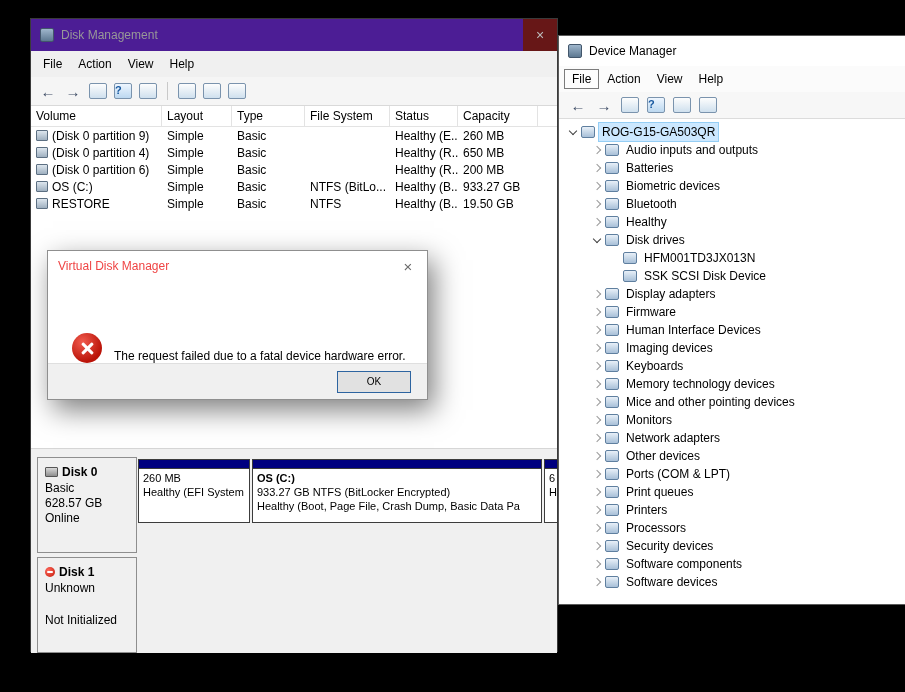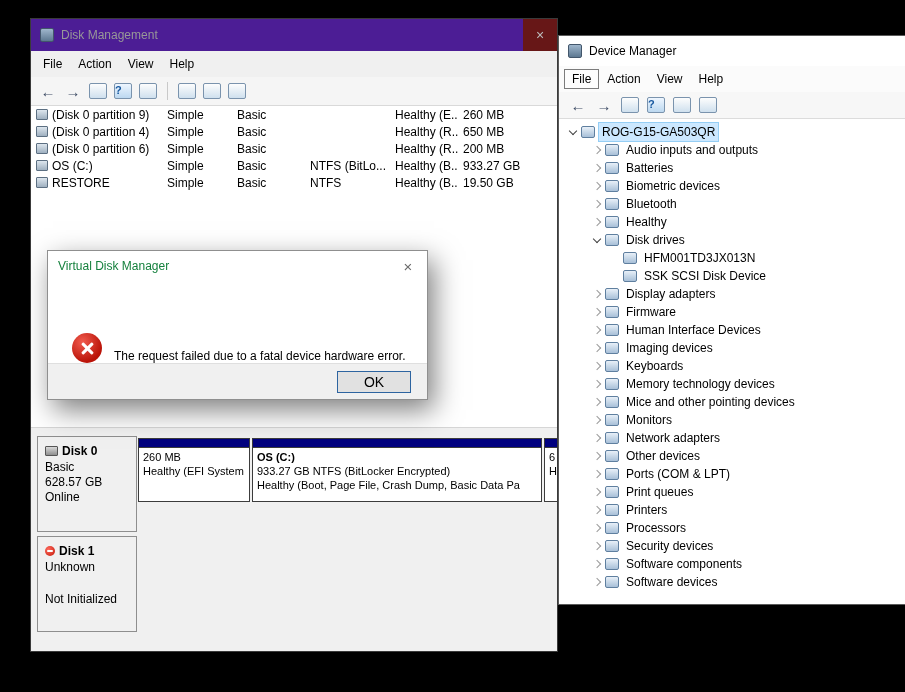--- a/index.html
+++ b/index.html
@@ -50,30 +50,30 @@
   .p1{width:112px}.p2{width:290px}.p3{width:60px}
   .pstrip{height:9px;background:#00007f;border-bottom:1px solid #3c3c3c}
   .pbody{padding:2px 4px;overflow:hidden;font-size:11px;line-height:14px}
   .pt{white-space:nowrap}
   .p2 .pt{font-weight:bold}
   .pl{white-space:nowrap}
 
   
   .dialog{position:absolute;left:47px;top:250px;width:381px;height:150px;background:#fff;border:1px solid #8f8f8f;z-index:5;box-shadow:6px 10px 26px rgba(0,0,0,.5)}
   .dlg-title{height:30px;display:flex;align-items:center;padding-left:10px;position:relative;background:#fff}
-  .dlg-title-text{color:#15803d}
+  .dlg-title-text{color:#ef4444}
   .dlg-close{position:absolute;right:6px;top:4px;width:26px;height:22px;display:flex;align-items:center;justify-content:center;color:#6a6a6a;font-size:15px;cursor:default}
   .dlg-body{height:82px;display:flex;align-items:flex-end;padding-left:24px;background:#fff}
   .err-icon{width:30px;height:30px;border-radius:50%;background:radial-gradient(circle at 35% 30%,#f15b4e,#ba1308 70%);position:relative;flex:0 0 30px}
   .err-icon i{position:absolute;left:14px;top:8px;width:3px;height:15px;background:#fff;border-radius:1px;display:block}
   .err-icon .x1{transform:rotate(45deg)}
   .err-icon .x2{transform:rotate(-45deg)}
   .dlg-msg{margin-left:12px}
   .dlg-footer{height:36px;background:#f0f0f0;border-top:1px solid #dfdfdf;display:flex;align-items:center;justify-content:flex-end;padding-right:16px}
-  .ok{width:74px;height:22px;background:#e1e1e1;border:1px solid #2d64a0;font-family:inherit;font-size:14px;cursor:default}
+  .ok{width:74px;height:22px;background:#e1e1e1;border:1px solid #2d64a0;font-family:inherit;font-size:10px;cursor:default}
 
   
   .devmgr{left:558px;top:35px;width:360px;height:570px;background:#fff;z-index:6;border:1px solid #5a5a5a;border-right:none}
   .dv-titlebar{height:30px;background:#fff;display:flex;align-items:center;padding-left:9px;gap:7px}
   .dv-menubar{height:26px;background:#fbfbfb;display:flex;align-items:center;padding-left:5px}
   .dv-toolbar{height:27px;background:#f7f7f7;border-bottom:1px solid #dcdcdc;display:flex;align-items:center;padding-left:8px;gap:4px}
   .tree{background:#fff;padding-top:4px;height:483px;overflow:hidden}
   .trow{display:flex;height:18px;line-height:18px;align-items:center}
   .lvl0{padding-left:6px}
   .lvl1{padding-left:30px}
@@ -121,20 +121,28 @@
         </span>
       <span class="tbtn">
           <span class="sq"></span>
         </span>
       <span class="tbtn">
           <span class="sq"></span>
         </span>
     </div>
 
     <div class="vtable">
+      <div class="vhead">
+        <span class="vc c1">Volume</span>
+        <span class="vc c2">Layout</span>
+        <span class="vc c3">Type</span>
+        <span class="vc c4">File System</span>
+        <span class="vc c5">Status</span>
+        <span class="vc c6">Capacity</span>
+      </div>
       <div class="vrow">
         <span class="vc c1"><span class="vicon"></span><span>(Disk 0 partition 9)</span></span>
         <span class="vc c2">Simple</span>
         <span class="vc c3">Basic</span>
         <span class="vc c4"></span>
         <span class="vc c5">Healthy (E...</span>
         <span class="vc c6">260 MB</span>
       </div>
       <div class="vrow">
         <span class="vc c1"><span class="vicon"></span><span>(Disk 0 partition 4)</span></span>

